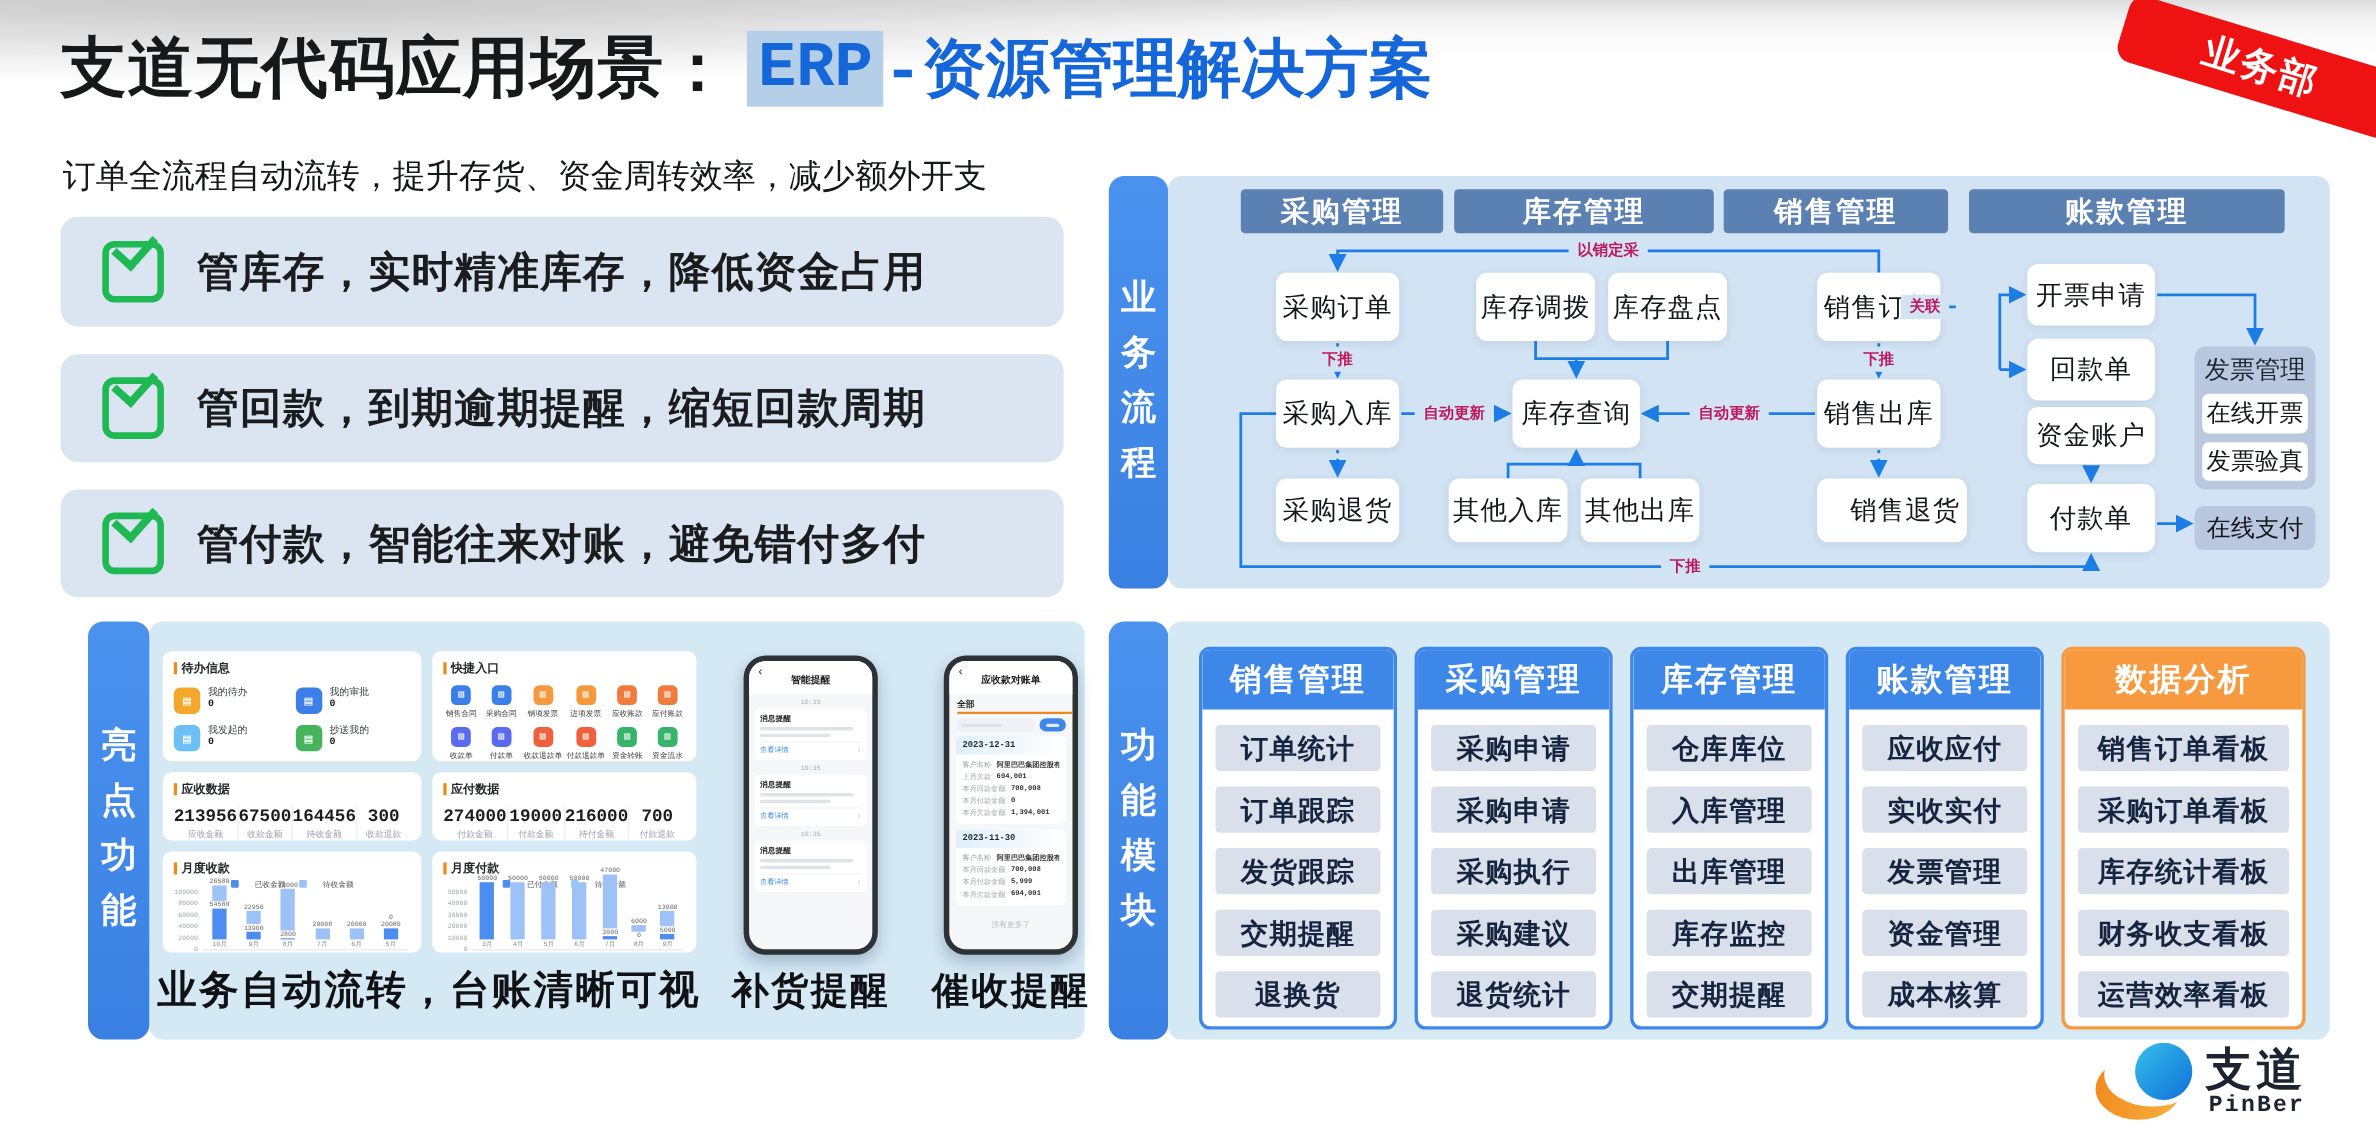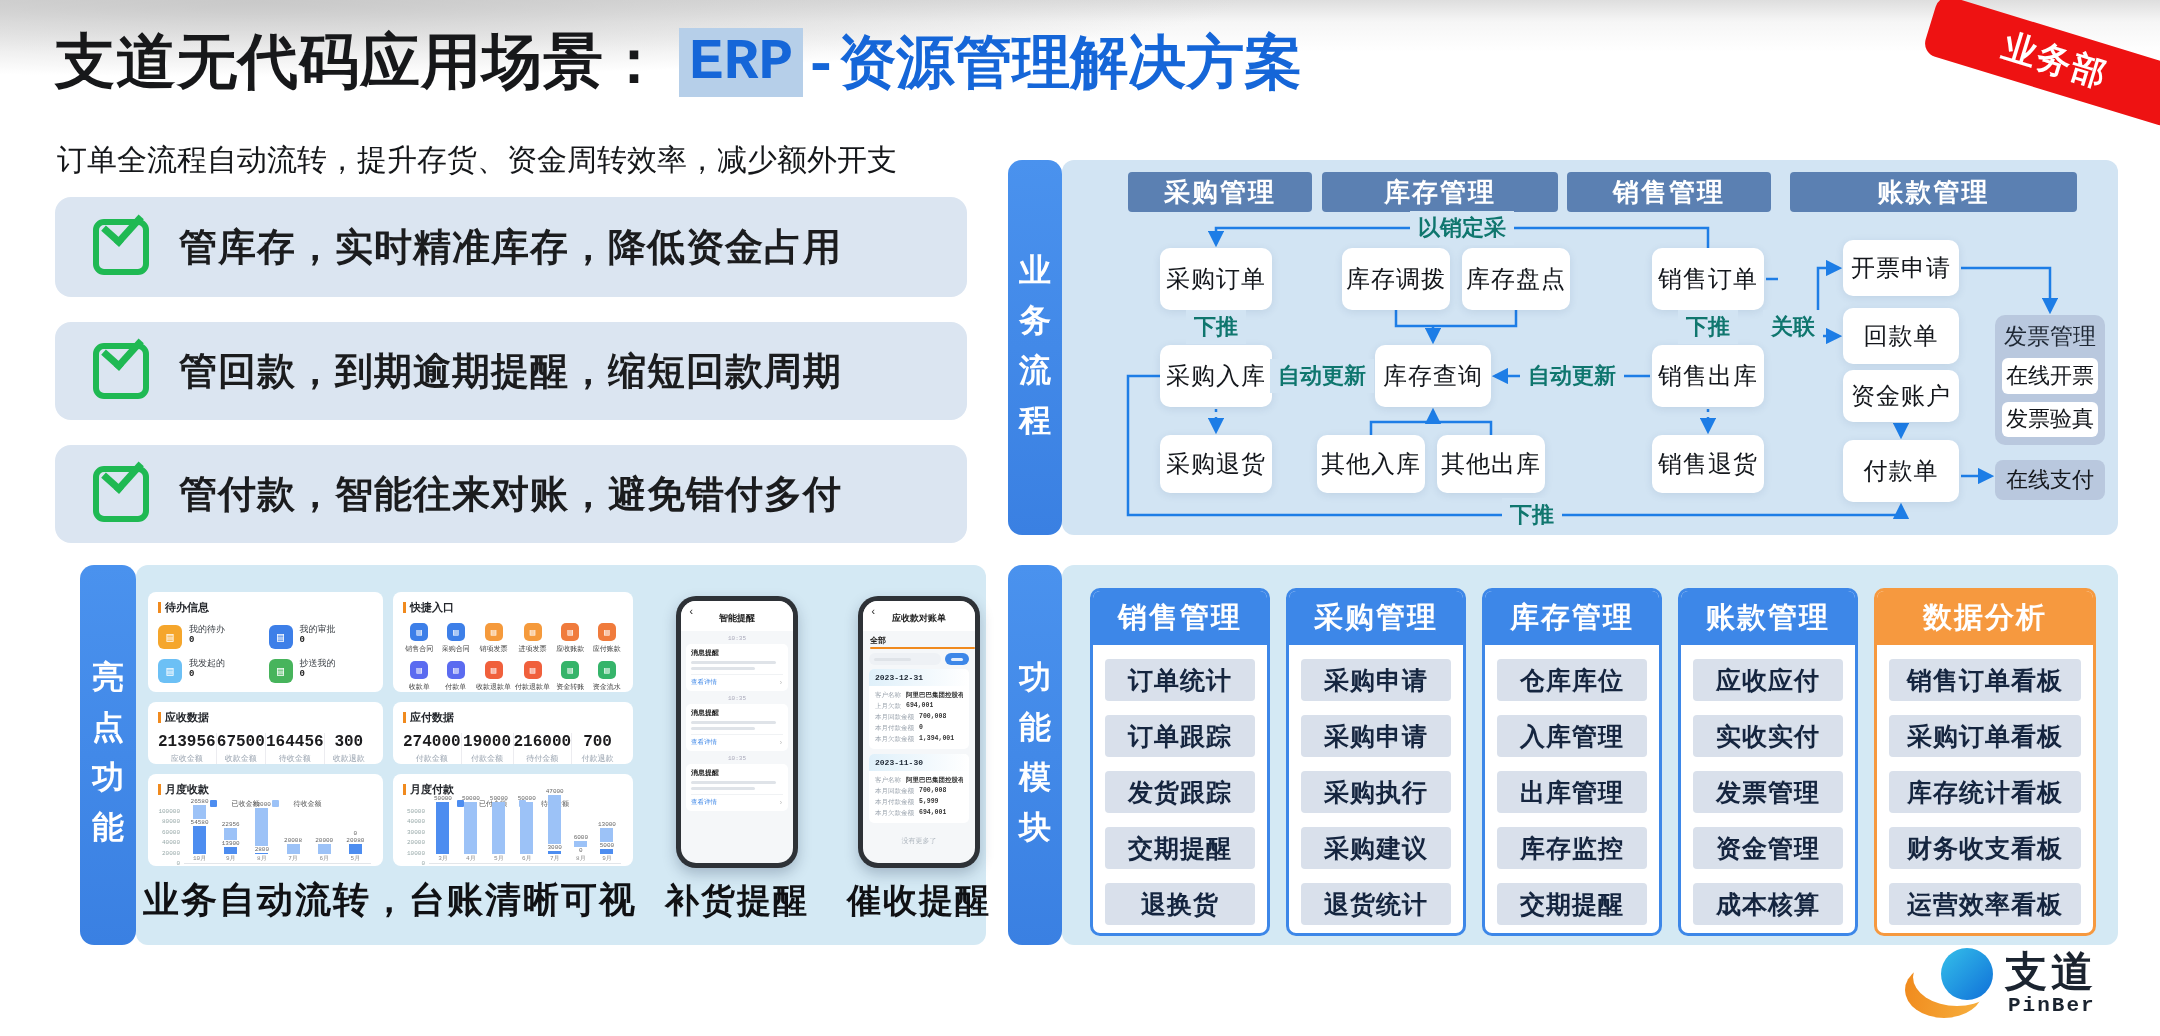--- a/index.html
+++ b/index.html
@@ -35,22 +35,22 @@
   .panel{border-radius:12px;}
   .panel-process{left:1062px;top:160px;width:1056px;height:375px;background:#d2e4f3;}
   .panel-modules{left:1062px;top:565px;width:1056px;height:380px;background:#d4e9f4;}
   .panel-highlights{left:136px;top:565px;width:850px;height:380px;background:#d4e9f4;}
 
   
   .flow-head{position:absolute;height:40px;background:#5b80b2;border-radius:4px;color:#fff;
     font-size:26px;font-weight:700;display:flex;align-items:center;justify-content:center;letter-spacing:2px;}
   .flow-node{position:absolute;background:#fff;border-radius:10px;box-shadow:0 2px 8px rgba(30,60,110,.10);
     display:flex;align-items:center;justify-content:center;font-size:24px;color:#14171c;font-weight:500;letter-spacing:1px;}
-  .flow-label{position:absolute;transform:translate(-50%,-50%);background:#d2e4f3;color:#0f766e;
-    font-size:22px;font-weight:700;padding:2px 8px;white-space:nowrap;}
+  .flow-label{position:absolute;transform:translate(-50%,-50%);background:#d2e4f3;color:#be185d;
+    font-size:14px;font-weight:700;padding:2px 8px;white-space:nowrap;}
   .invoice-group{left:1995px;top:315px;width:110px;height:130px;background:#b9c8de;border-radius:10px;
     display:flex;flex-direction:column;align-items:center;padding-top:4px;box-sizing:border-box;}
   .invoice-title{font-size:23px;color:#1e2733;font-weight:500;margin:2px 0 6px;}
   .invoice-item{width:96px;height:36px;background:#fff;border-radius:6px;display:flex;align-items:center;
     justify-content:center;font-size:22px;color:#14171c;margin-bottom:8px;}
   .onlinepay{left:1995px;top:460px;width:110px;height:40px;background:#b9c8de;border-radius:8px;
     display:flex;align-items:center;justify-content:center;font-size:22px;color:#14171c;}
 
   
   #module-cols{left:1090px;top:588px;width:1006px;height:350px;display:flex;gap:16px;}
@@ -213,36 +213,36 @@
   <div class="flow-node" style="left:1652px;top:248px;width:112px;height:62px;">销售订单</div>
   <div class="flow-node" style="left:1843px;top:240px;width:116px;height:56px;">开票申请</div>
   <div class="flow-node" style="left:1843px;top:308px;width:116px;height:56px;">回款单</div>
   <div class="flow-node" style="left:1160px;top:345px;width:112px;height:62px;">采购入库</div>
   <div class="flow-node" style="left:1375px;top:345px;width:116px;height:62px;">库存查询</div>
   <div class="flow-node" style="left:1652px;top:345px;width:112px;height:62px;">销售出库</div>
   <div class="flow-node" style="left:1843px;top:370px;width:116px;height:52px;">资金账户</div>
   <div class="flow-node" style="left:1160px;top:435px;width:112px;height:58px;">采购退货</div>
   <div class="flow-node" style="left:1317px;top:435px;width:108px;height:58px;">其他入库</div>
   <div class="flow-node" style="left:1437px;top:435px;width:108px;height:58px;">其他出库</div>
-  <div class="flow-node" style="left:1652px;top:435px;width:112px;height:58px;">销售退货</div>
+  <div class="flow-node" style="left:1652px;top:435px;width:112px;height:58px;padding-left:24px;">销售退货</div>
   <div class="flow-node" style="left:1843px;top:440px;width:116px;height:62px;">付款单</div>
 
   <div class="abs invoice-group">
     <div class="invoice-title">发票管理</div>
     <div class="invoice-item">在线开票</div>
     <div class="invoice-item">发票验真</div>
   </div>
   <div class="abs onlinepay">在线支付</div>
 
   <div class="flow-label" style="left:1462px;top:228px;">以销定采</div>
   <div class="flow-label" style="left:1216px;top:327px;">下推</div>
   <div class="flow-label" style="left:1708px;top:327px;">下推</div>
   <div class="flow-label" style="left:1322px;top:376px;">自动更新</div>
   <div class="flow-label" style="left:1572px;top:376px;">自动更新</div>
-  <div class="flow-label" style="left:1793px;top:279px;margin-top:48px;">关联</div>
+  <div class="flow-label" style="left:1750px;top:279px;">关联</div>
   <div class="flow-label" style="left:1532px;top:515px;">下推</div>
 
   <div class="abs vbar" style="left:80px;top:565px;width:56px;height:380px;" id="highlights-bar">
       <span>亮</span>
       <span>点</span>
       <span>功</span>
       <span>能</span>
     </div>
   <div class="abs panel panel-highlights"></div>
 

